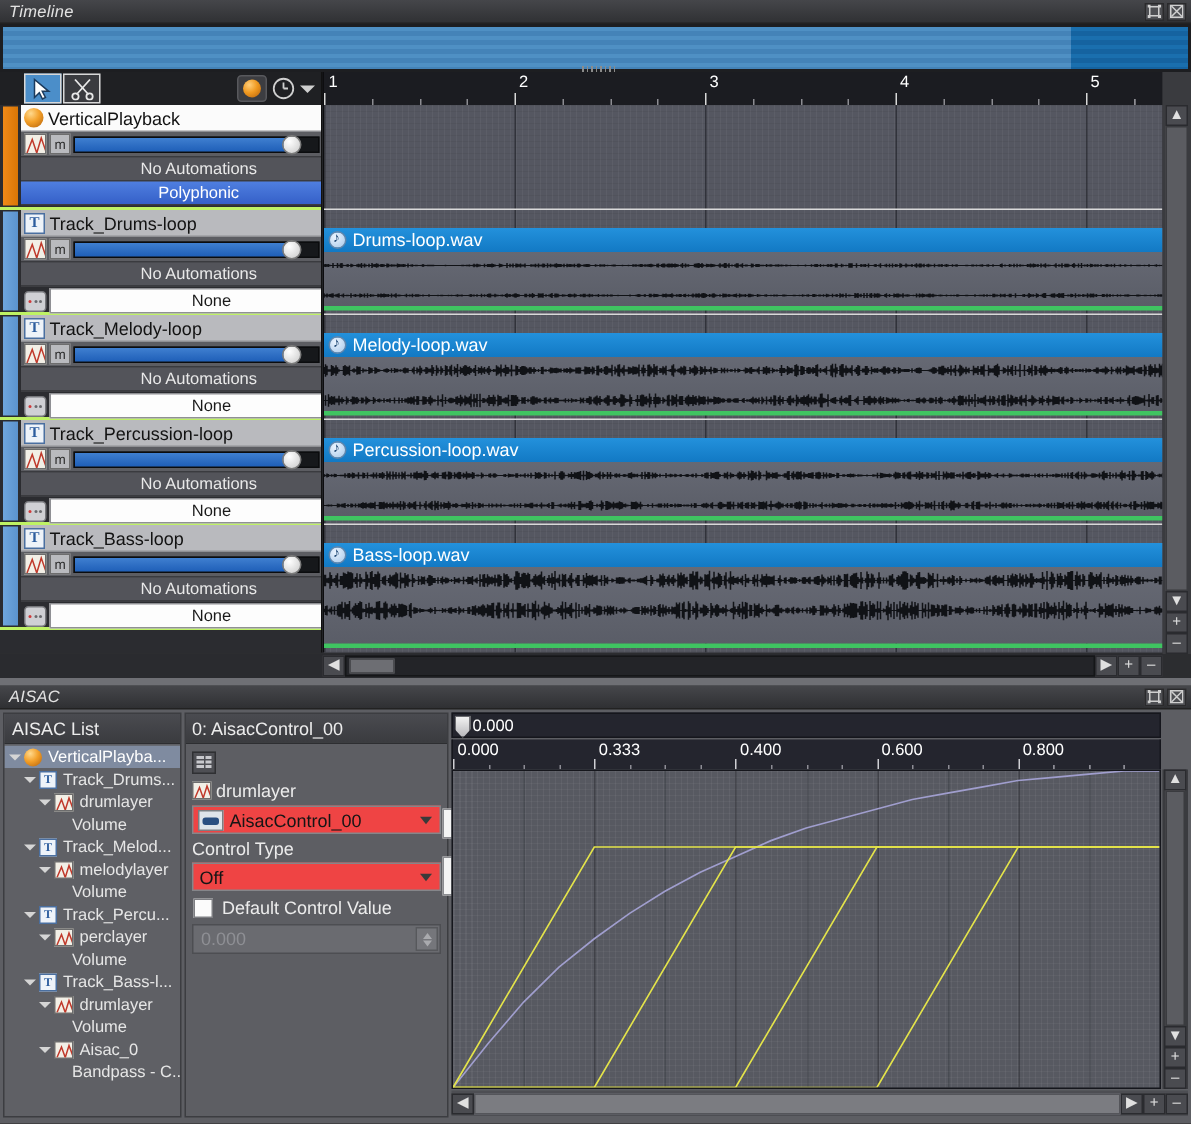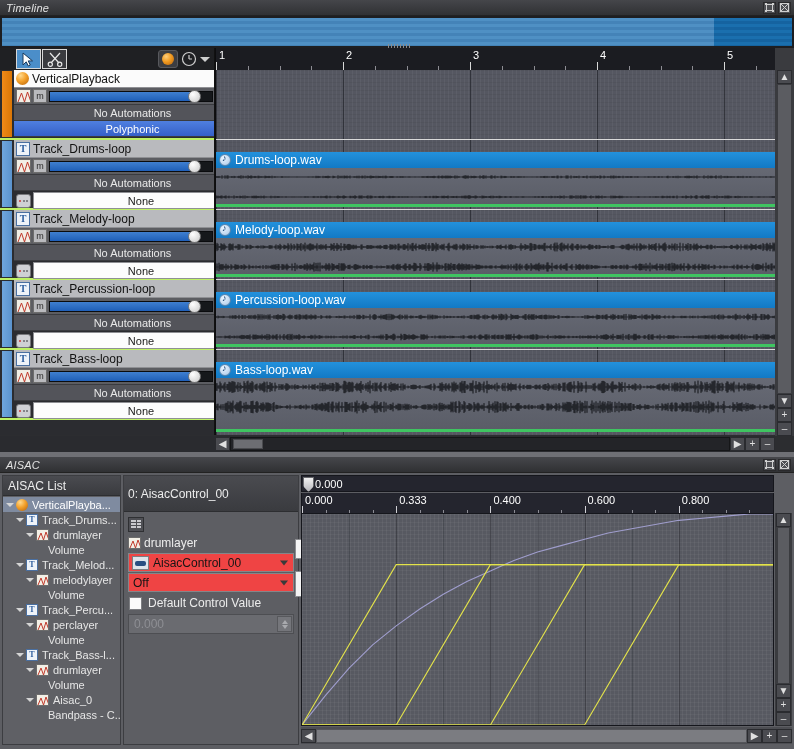--- a/index.html
+++ b/index.html
@@ -225,21 +225,21 @@
     display:flex;align-items:center;justify-content:center;font-size:8px;font-weight:bold;color:#2d5d9e;
     line-height:1;font-family:"Liberation Serif",serif;}
   .mini-a{ width:13px;height:12px;background:#f2efe6;border:1px solid #6d6d6d;flex:0 0 auto;position:relative;overflow:hidden;}
   .mini-sp{ width:12px;height:12px;border-radius:50%;flex:0 0 auto;
     background:radial-gradient(circle at 35% 28%, #ffd98d 0%, #f3a02a 45%, #b35f08 100%);}
 
   .aisac-props{
     position:absolute; left:123px; top:18px; width:176px; height:270px;
     background:#5d5e63; border:1px solid #3c3d41;
   }
-  .ap-hdr{ height:36px; background:linear-gradient(#4a4b50,#3a3b3f); border-bottom:1px solid #2d2e31;
+  .ap-hdr{ height:20px; background:linear-gradient(#4a4b50,#3a3b3f); border-bottom:1px solid #2d2e31;
     display:flex; align-items:center; padding-left:4px; font-size:12px; color:#ececec;}
   .ap-tool{ height:22px; display:flex; align-items:center; padding:2px 0 0 4px;}
   .grid-ico{ width:16px;height:15px; background:#4e4f54; border:1px solid #2f3033;
     display:grid; grid-template-columns:1fr 1fr; grid-template-rows:1fr 1fr 1fr; gap:1px; padding:2px;}
   .grid-ico b{ background:#c8c9cd; display:block; }
   .ap-lbl{ display:flex; align-items:center; gap:3px; font-size:12px; color:#ececec; padding-left:4px; height:18px;}
   .ap-combo{
     margin:1px 4px; height:19px; background:#ef4444; border:1px solid #85868a;
     display:flex; align-items:center; gap:4px; padding-left:3px; position:relative;
     font-size:12px; color:#151515;
@@ -793,20 +793,21 @@
               <path d="M1 10 L4 3 L6.5 10 L9 2 L12 10" fill="none" stroke="#c0392b" stroke-width="1"></path>
             </svg>
         </span>
         <span>drumlayer</span>
       </div>
       <div class="ap-combo">
         <span class="ctrl-ico"></span>
         <span>AisacControl_00</span>
         <span class="arr"></span>
       </div>
+      <div class="ap-sub">Control Type</div>
       <div class="ap-combo">
         <span style="padding-left:1px">Off</span>
         <span class="arr"></span>
       </div>
       <div class="ap-check">
         <span class="cbx"></span>
         <span>Default Control Value</span>
       </div>
       <div class="ap-num">
         <span>0.000</span>

